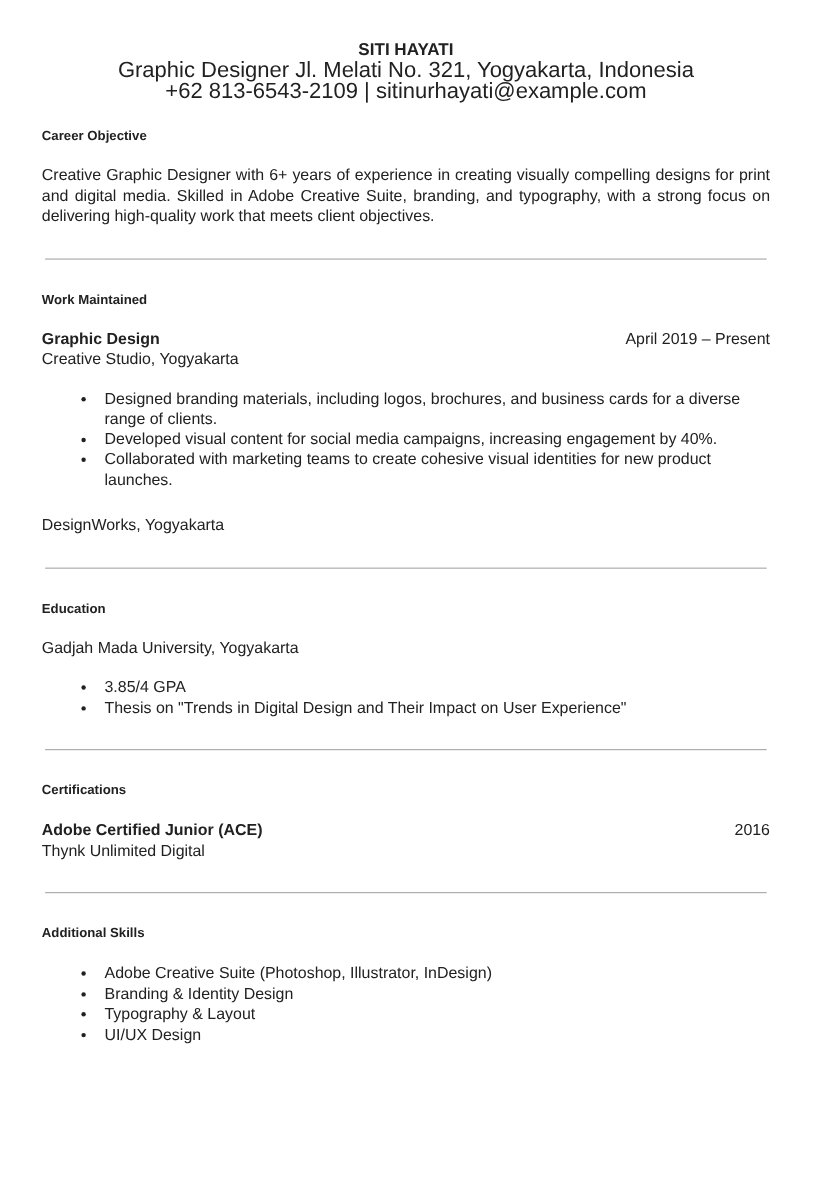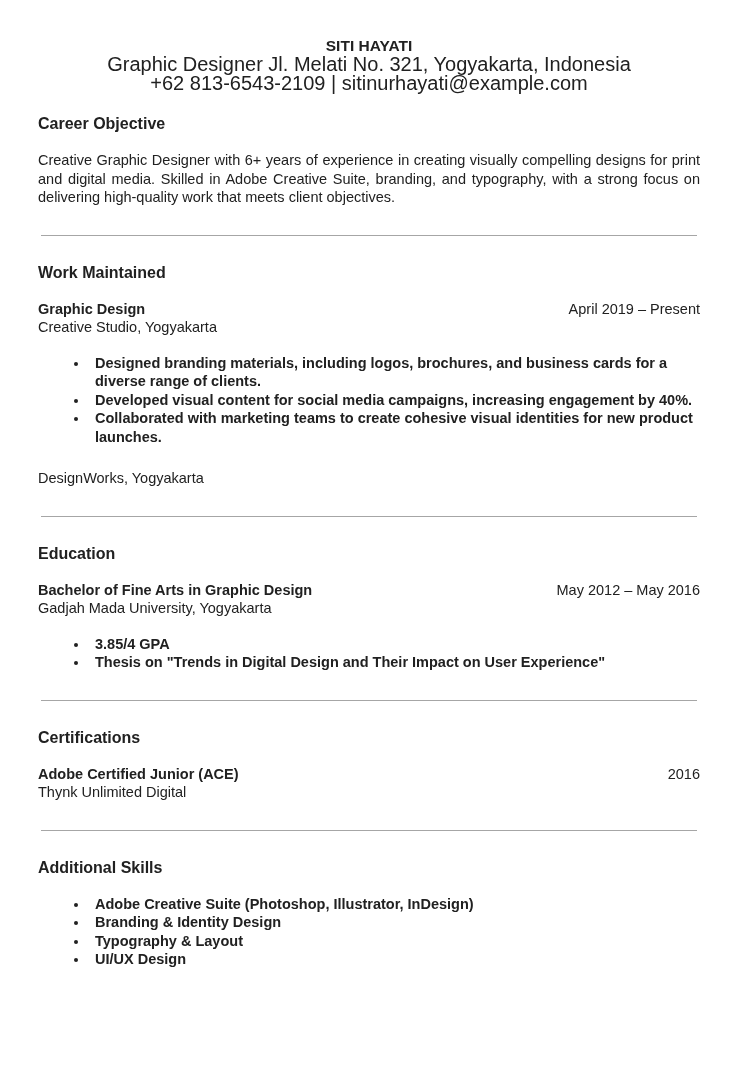--- a/index.html
+++ b/index.html
@@ -25,21 +25,21 @@
   .resume-header h1 {
     font-size: 15.5px;
     line-height: 19px;
     font-weight: bold;
   }
   .resume-header .contact-line {
     font-size: 20px;
     line-height: 18.5px;
   }
   h2.section-title {
-    font-size: 16px;
+    font-size: 12px;
     line-height: 21px;
     font-weight: bold;
     margin: 0 0 17px 0;
   }
   .objective-text {
     text-align: justify;
     margin-bottom: 0;
   }
   .divider {
     border: none;
@@ -54,21 +54,20 @@
   }
   .entry-title { font-weight: bold; }
   .entry-dates { white-space: nowrap; }
   ul.bullet-list {
     margin: 17px 0 0 0;
     padding-left: 51px;
     list-style-type: disc;
   }
   ul.bullet-list li {
     padding-left: 6px;
-    font-weight: bold;
   }
   ul.bullet-list.tight {
     margin-top: 17px;
   }
   .job + .job { margin-top: 23px; }
   .section { margin: 0; }
 </style>
 </head>
 <body>
 
@@ -105,24 +104,20 @@
 
     <div class="job">
       <div class="entry-sub">DesignWorks, Yogyakarta</div>
     </div>
   </section>
 
   <hr class="divider">
 
   <section class="section">
     <h2 class="section-title">Education</h2>
-    <div class="entry-head">
-      <span class="entry-title">Bachelor of Fine Arts in Graphic Design</span>
-      <span class="entry-dates">May 2012 – May 2016</span>
-    </div>
     <div class="entry-sub">Gadjah Mada University, Yogyakarta</div>
     <ul class="bullet-list tight">
         <li>3.85/4 GPA</li>
         <li>Thesis on "Trends in Digital Design and Their Impact on User Experience"</li>
       </ul>
   </section>
 
   <hr class="divider">
 
   <section class="section">

